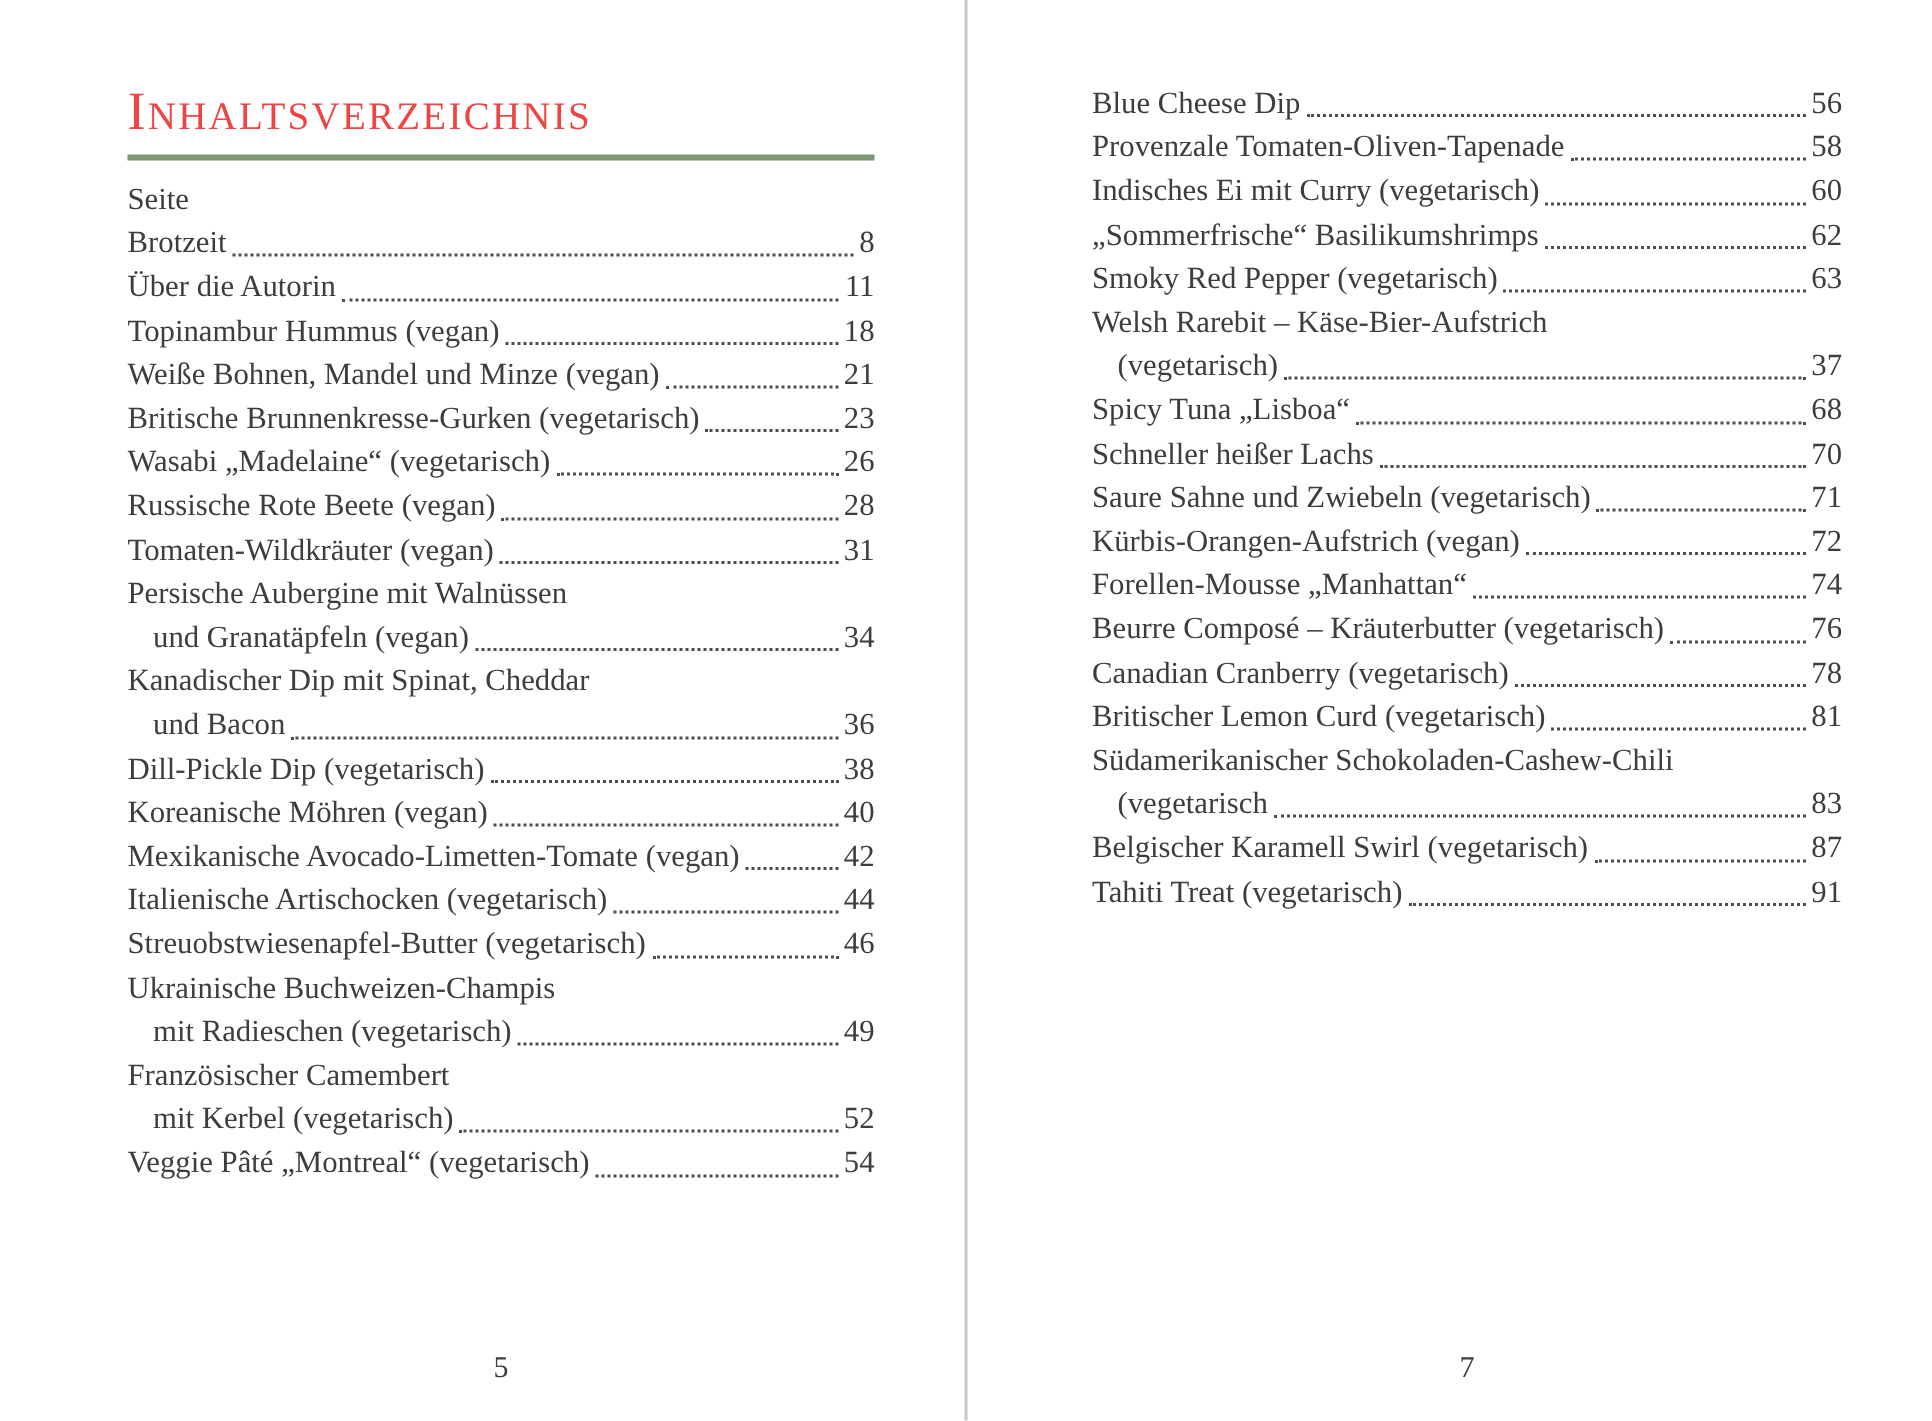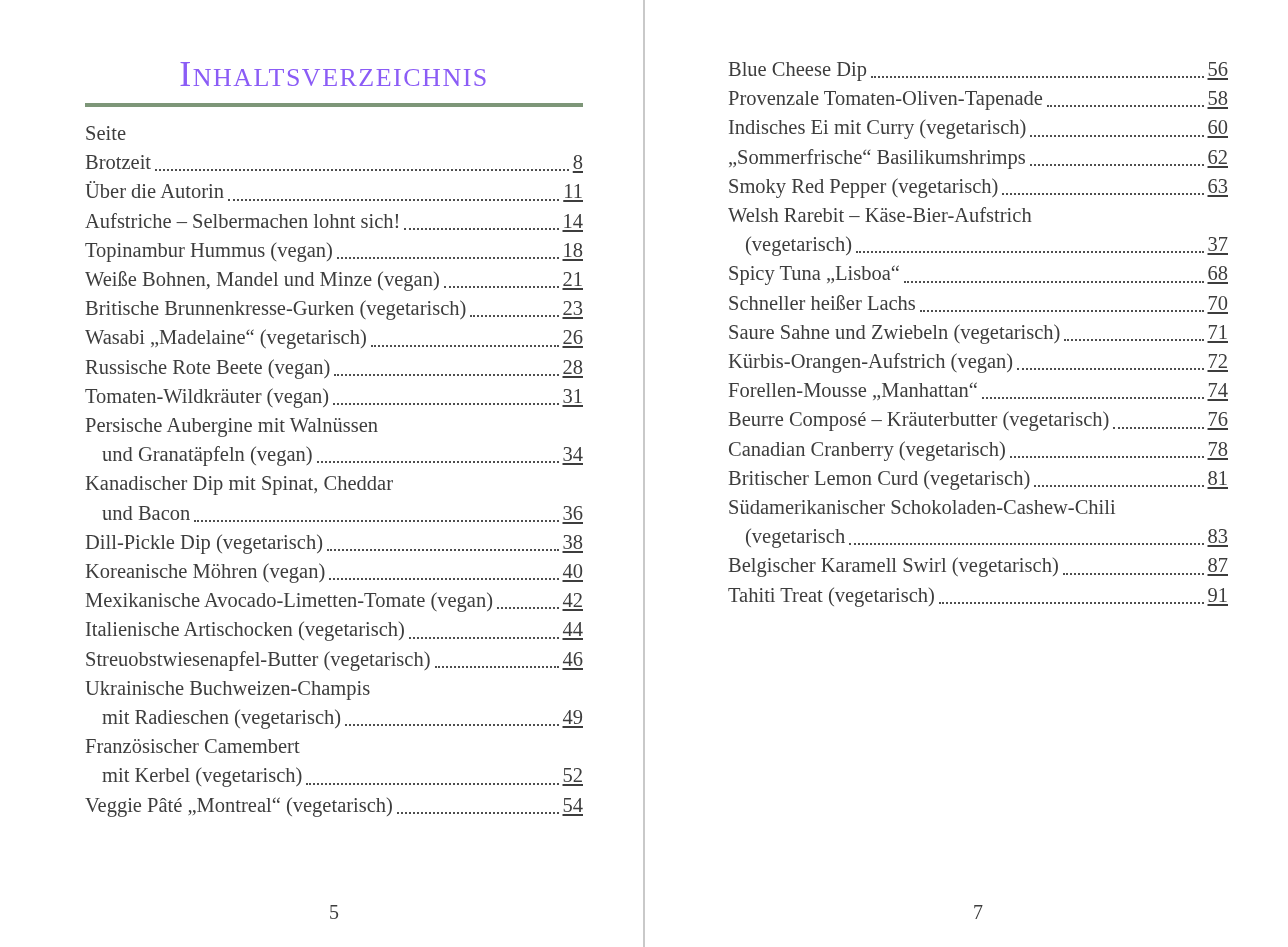--- a/index.html
+++ b/index.html
@@ -32,22 +32,22 @@
     width: 498px;
   }
   .page-right {
     position: absolute;
     left: 728px;
     top: 55px;
     width: 500px;
   }
 
   .toc-title {
-    text-align: center;
-    color: #8b5cf6;
+    text-align: left;
+    color: #ef4444;
     font-size: 26px;
     letter-spacing: 1.5px;
     text-transform: uppercase;
     line-height: 40px;
     font-weight: normal;
     margin: 0;
   }
   .toc-title::first-letter {
     font-size: 36px;
   }
@@ -77,21 +77,20 @@
   .row .leader {
     flex: 1 1 12px;
     min-width: 6px;
     border-bottom: 2px dotted #4e4e4e;
     align-self: flex-end;
     margin: 0 4px 6px 4px;
   }
   .row .pg {
     flex: 0 0 auto;
     text-align: left;
-    text-decoration: underline;
   }
   .row.cont {
     padding-left: 17px;
   }
 
   .footer-pagenum {
     position: absolute;
     top: 898px;
     font-size: 20px;
     line-height: 29px;
@@ -115,25 +114,20 @@
       <span class="t">Brotzeit</span>
       <span class="leader"></span>
       <span class="pg">8</span>
     </div>
   <div class="row">
       <span class="t">Über die Autorin</span>
       <span class="leader"></span>
       <span class="pg">11</span>
     </div>
   <div class="row">
-      <span class="t">Aufstriche – Selbermachen lohnt sich!</span>
-      <span class="leader"></span>
-      <span class="pg">14</span>
-    </div>
-  <div class="row">
       <span class="t">Topinambur Hummus (vegan)</span>
       <span class="leader"></span>
       <span class="pg">18</span>
     </div>
   <div class="row">
       <span class="t">Weiße Bohnen, Mandel und Minze (vegan)</span>
       <span class="leader"></span>
       <span class="pg">21</span>
     </div>
   <div class="row">

